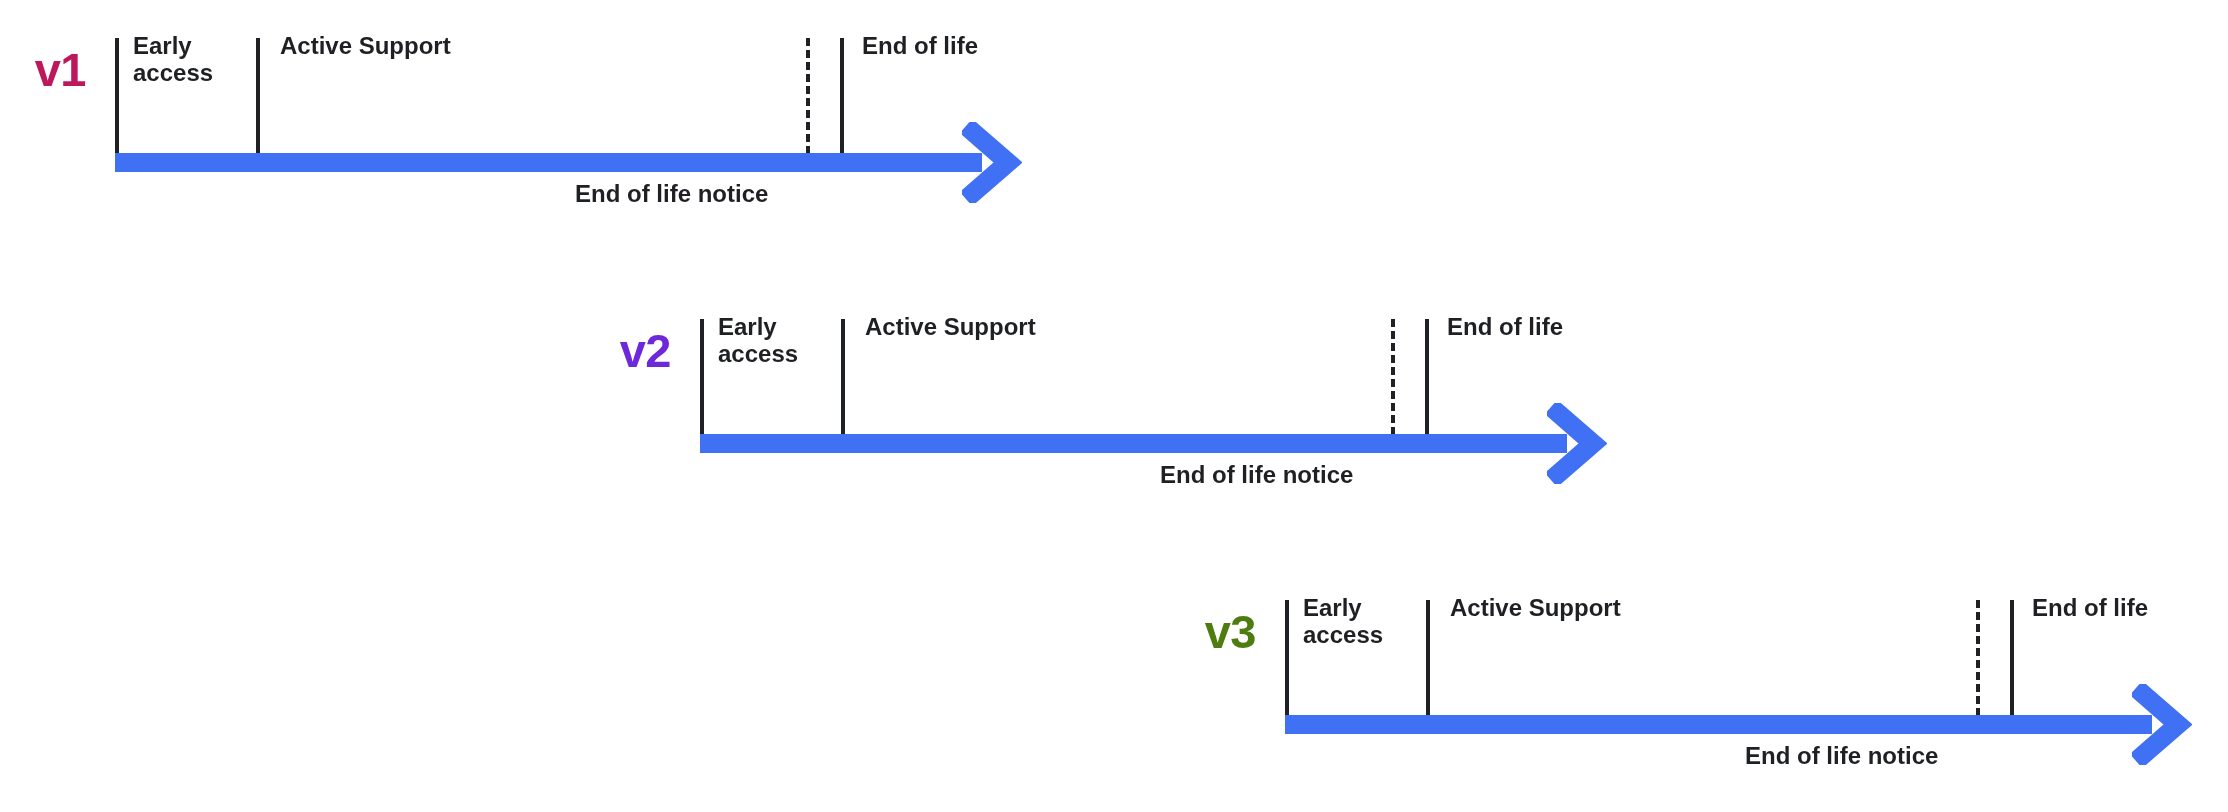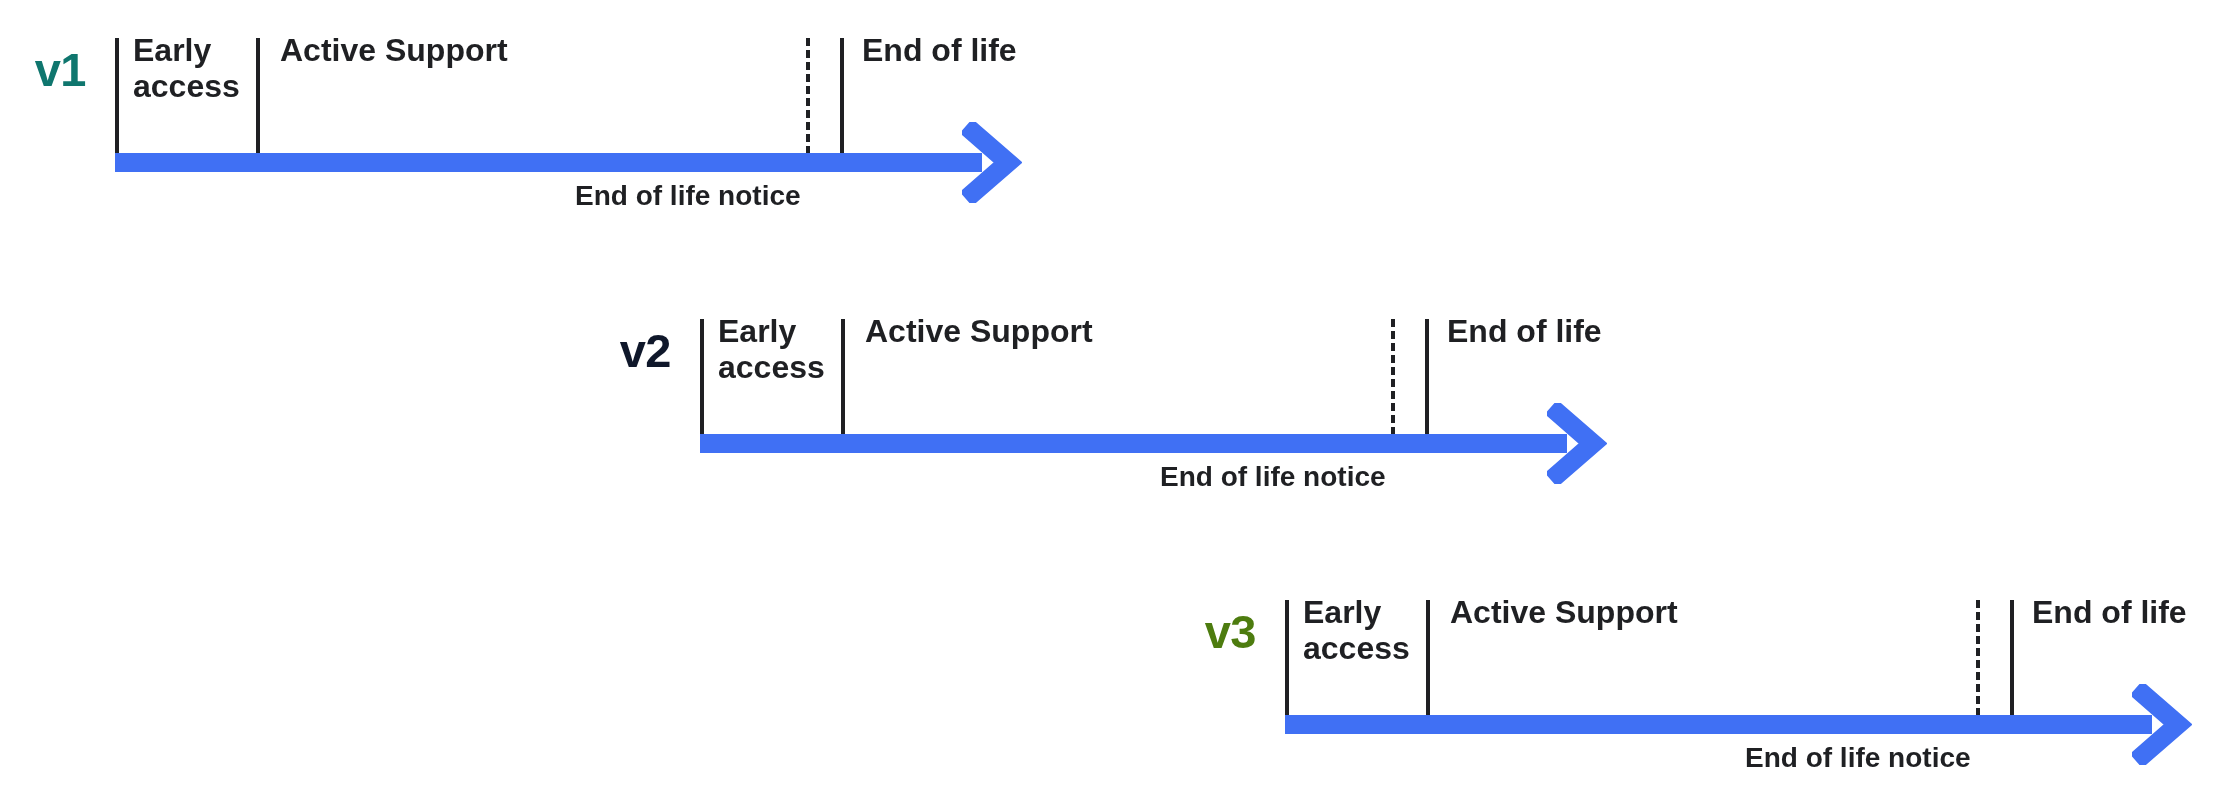--- a/index.html
+++ b/index.html
@@ -52,21 +52,21 @@
   .rule.dashed {
     width: 0;
     background: transparent;
     border-left: 4px dashed #1f2023;
   }
 
   
   .phase-label {
     position: absolute;
     top: 33px;
-    font-size: 32px;
+    font-size: 24px;
     font-weight: 700;
     color: #1f2023;
     line-height: 1.12;
     white-space: pre-line;
   }
 
   
   .track {
     position: absolute;
     height: 19px;
@@ -79,32 +79,32 @@
     width: 52px;
     height: 81px;
     overflow: visible;
   }
   .arrow-head svg { display: block; }
 
   
   .notice-label {
     position: absolute;
     top: 180px;
-    font-size: 28px;
+    font-size: 24px;
     font-weight: 700;
     color: #1f2023;
     white-space: nowrap;
   }
 </style>
 </head>
 <body>
 
 <div id="canvas" style="background: rgb(255, 255, 255);">
   <div class="timeline-row" style="left: 0px; top: 0px;">
-    <div class="version-label" style="left: 0px; width: 86px; color: #0f766e;">v1</div>
+    <div class="version-label" style="left: 0px; width: 86px; color: #be185d;">v1</div>
 
     <div class="rule" style="left: 115px;"></div>
     <div class="rule" style="left: 256px;"></div>
     <div class="rule dashed" style="left: 806px;"></div>
     <div class="rule" style="left: 840px;"></div>
 
     <div class="phase-label" style="left: 133px; color: rgb(31, 32, 35);">Early
 access</div>
     <div class="phase-label" style="left: 280px; color: rgb(31, 32, 35);">Active Support</div>
     <div class="phase-label" style="left: 862px; color: rgb(31, 32, 35);">End of life</div>
@@ -113,21 +113,21 @@
     <div class="arrow-head" style="left: 962px;">
       <svg width="60" height="81" viewBox="0 0 60 81" xmlns="http://www.w3.org/2000/svg">
         <path d="M4 4 L46 40.5 L4 77" fill="none" stroke="#4070f4" stroke-width="19" stroke-linecap="butt" stroke-linejoin="miter"></path>
       </svg>
     </div>
 
     <div class="notice-label" style="left: 575px; color: rgb(31, 32, 35);">End of life notice</div>
   </div>
 
   <div class="timeline-row" style="left: 585px; top: 281px;">
-    <div class="version-label" style="left: 0px; width: 86px; color: #0f172a;">v2</div>
+    <div class="version-label" style="left: 0px; width: 86px; color: #6d28d9;">v2</div>
 
     <div class="rule" style="left: 115px;"></div>
     <div class="rule" style="left: 256px;"></div>
     <div class="rule dashed" style="left: 806px;"></div>
     <div class="rule" style="left: 840px;"></div>
 
     <div class="phase-label" style="left: 133px; color: rgb(31, 32, 35);">Early
 access</div>
     <div class="phase-label" style="left: 280px; color: rgb(31, 32, 35);">Active Support</div>
     <div class="phase-label" style="left: 862px; color: rgb(31, 32, 35);">End of life</div>

